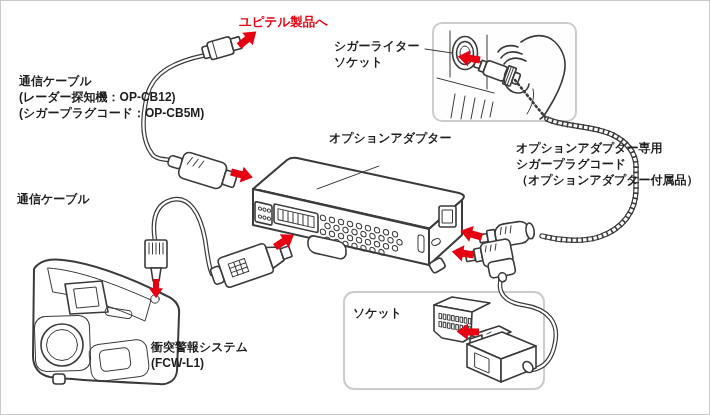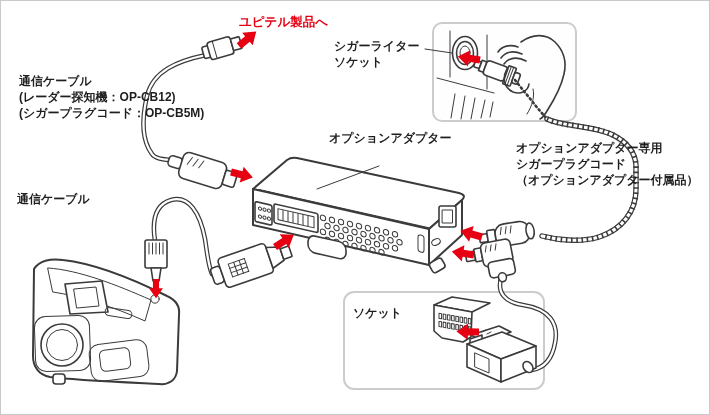--- a/index.html
+++ b/index.html
@@ -288,19 +288,23 @@
 <div class="lbl" style="left:328px;top:129px;width:140px;">
   <div>オプションアダプター</div>
 </div>
 
 <div class="lbl" style="left:515px;top:139px;width:200px;">
   <div>オプションアダプター専用</div>
   <div>シガープラグコード</div>
   <div>（オプションアダプター付属品）</div>
 </div>
 
+<div class="lbl" style="left:150px;top:338px;width:160px;">
+  <div>衝突警報システム</div>
+  <div>(FCW-L1)</div>
+</div>
 
 <div class="lbl" style="left:352px;top:304px;width:82px;">
   <div>ソケット</div>
 </div>
 
 
 </div>
 
 </body></html>

